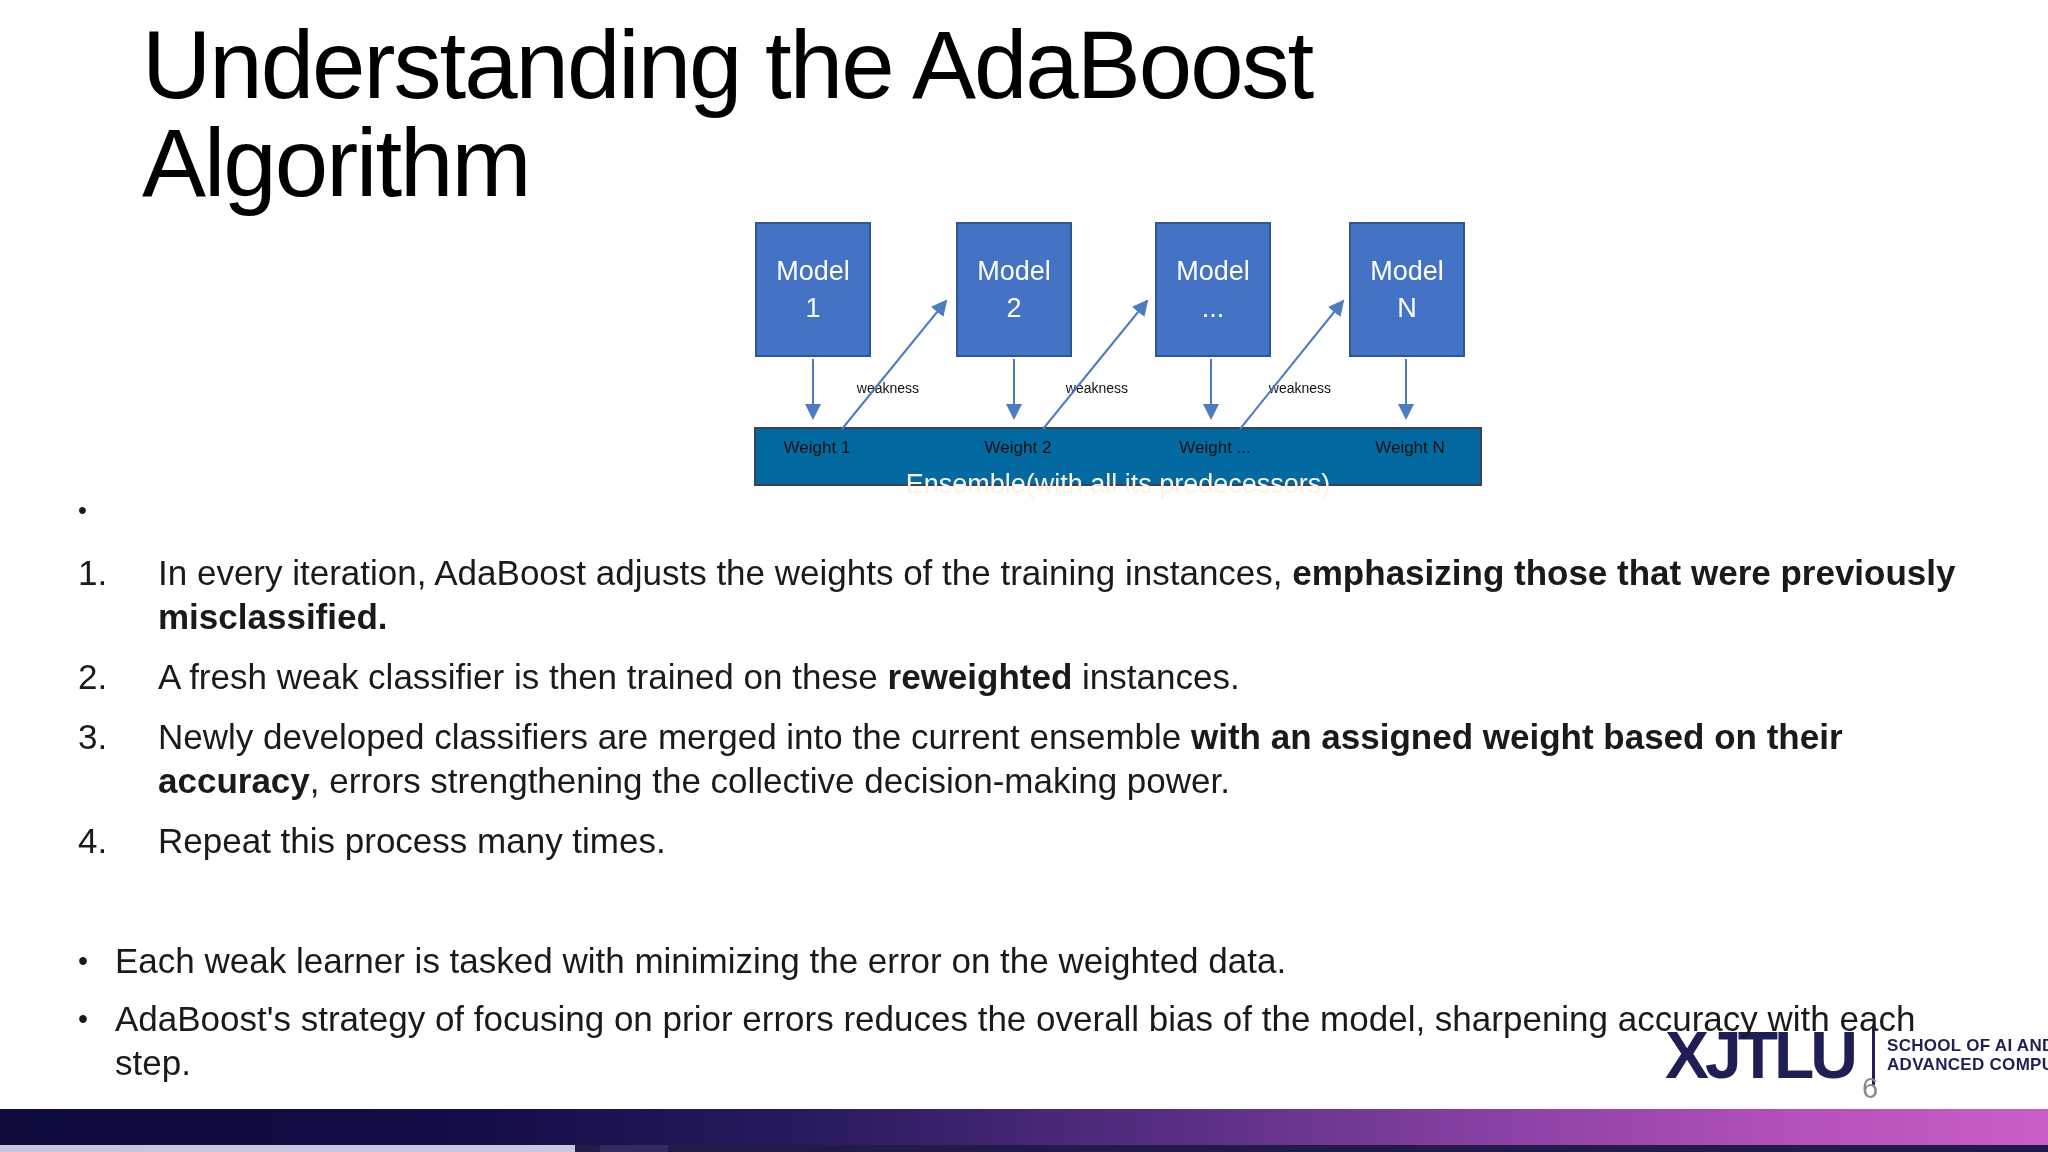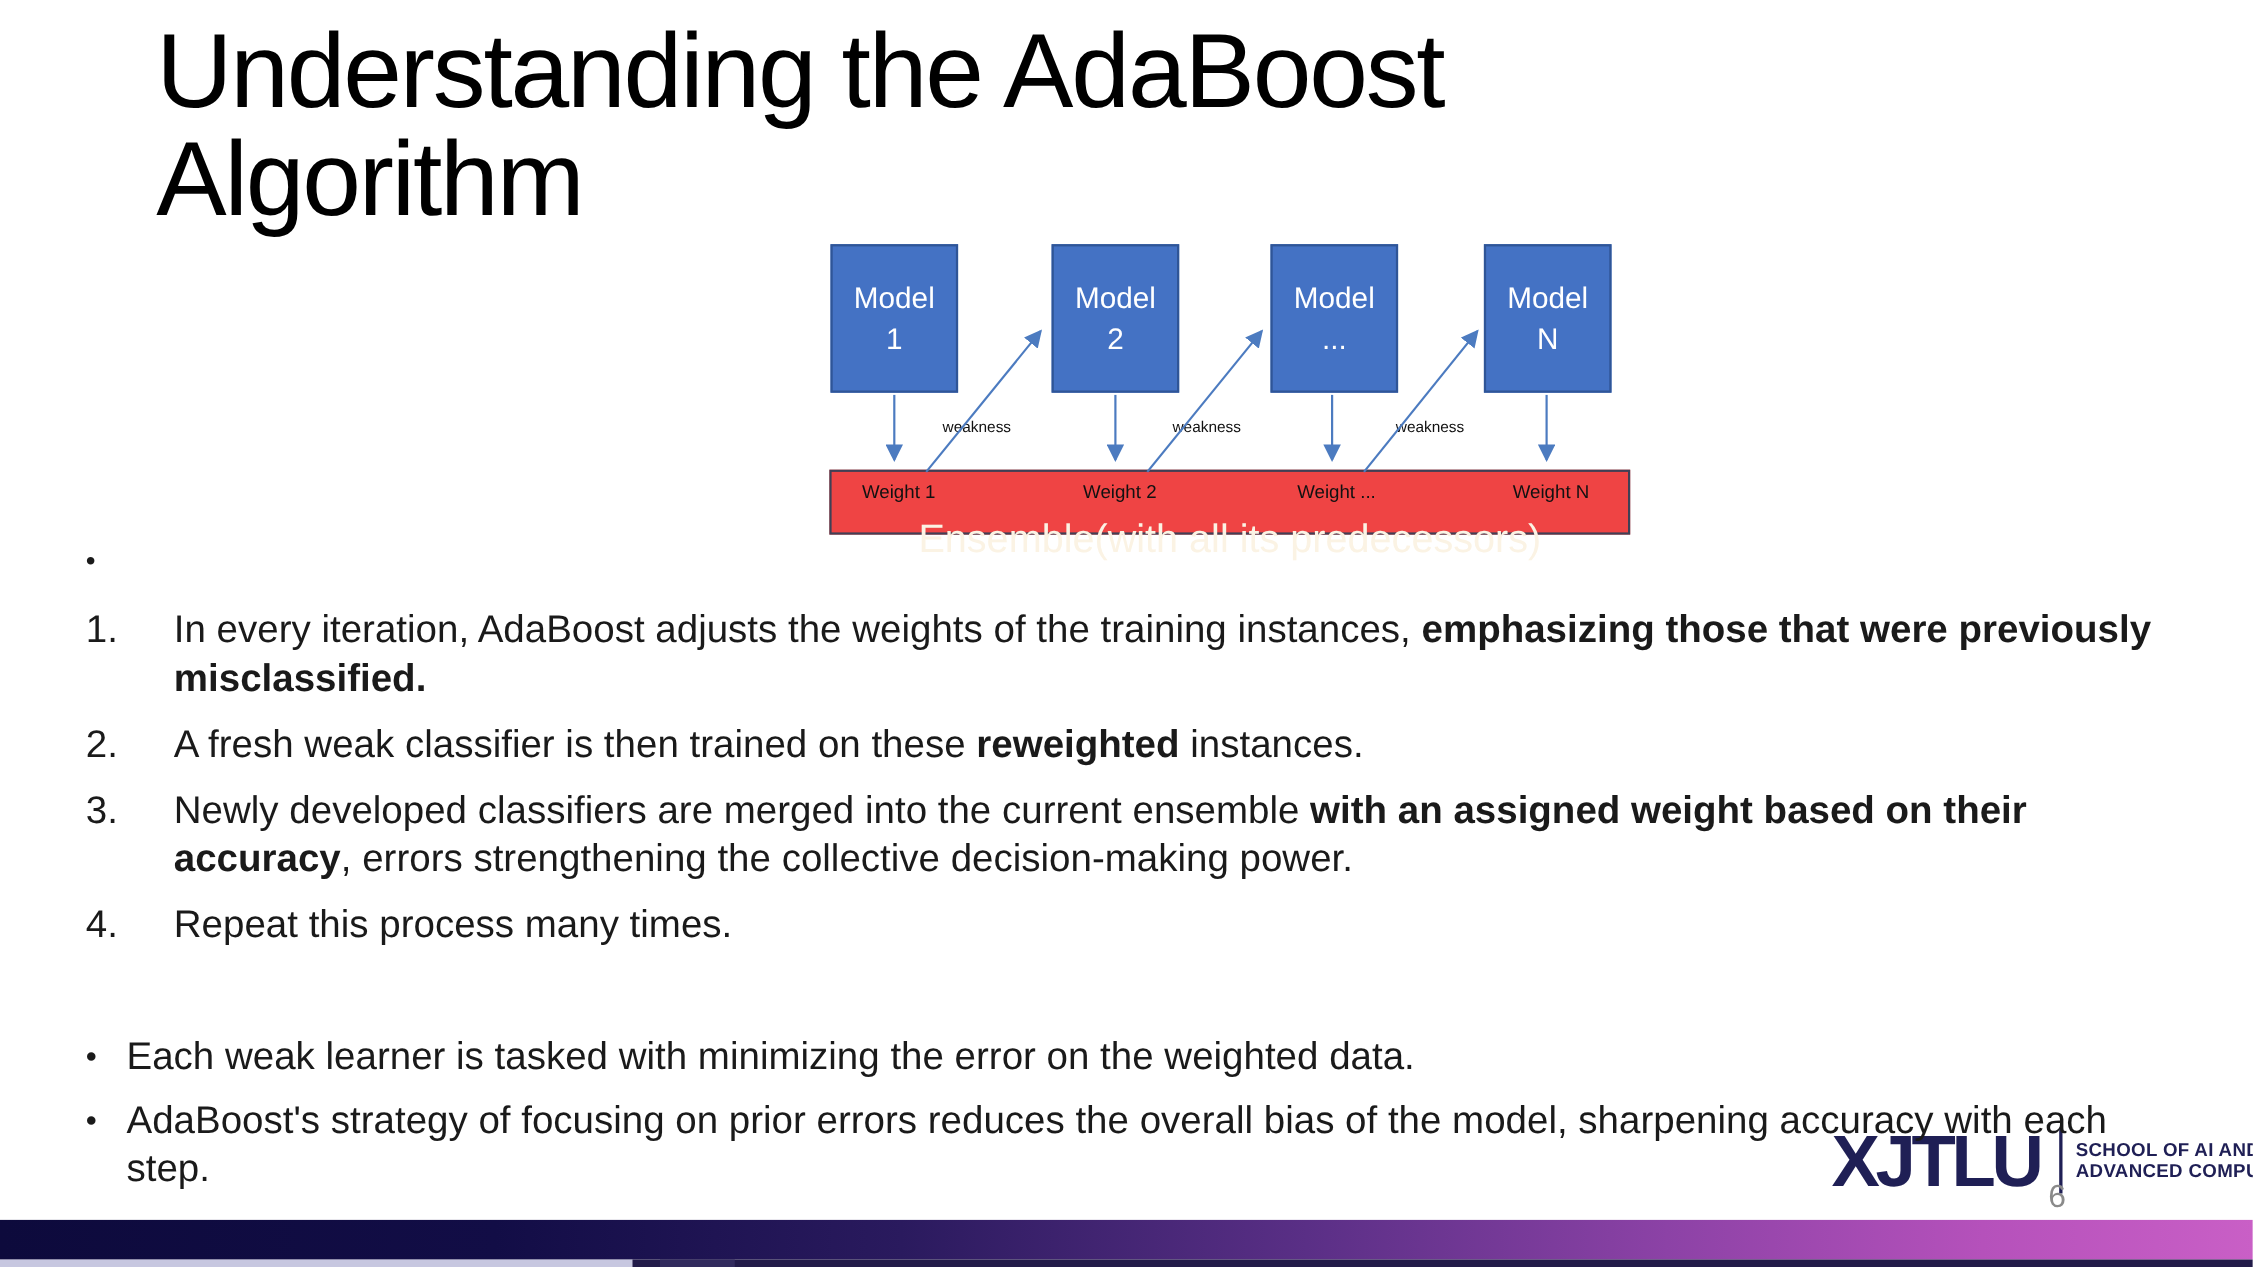--- a/index.html
+++ b/index.html
@@ -51,41 +51,41 @@
     color: #111111;
   }
   .weakness-1 { left: 888px; }
   .weakness-2 { left: 1097px; }
   .weakness-3 { left: 1300px; }
 
   .ensemble-box {
     position: absolute;
     left: 754px; top: 427px;
     width: 728px; height: 59px;
-    background: #ef4444;
+    background: #0369a1;
     border: 2px solid #404055;
     box-sizing: border-box;
   }
   .weight-label {
     position: absolute;
     top: 9px;
     transform: translateX(-50%);
     font-size: 17px;
     color: #111111;
     white-space: nowrap;
   }
   .weight-1 { left: 61px; }
   .weight-2 { left: 262px; }
   .weight-3 { left: 459px; }
   .weight-4 { left: 654px; }
   .ensemble-label {
     position: absolute;
     left: 0; right: 0; top: 40px;
     text-align: center;
-    font-size: 36px;
+    font-size: 27px;
     color: #FBF3E4;
   }
 
   .arrows-svg {
     position: absolute;
     left: 0; top: 0;
     width: 2048px; height: 1152px;
     pointer-events: none;
   }
 

